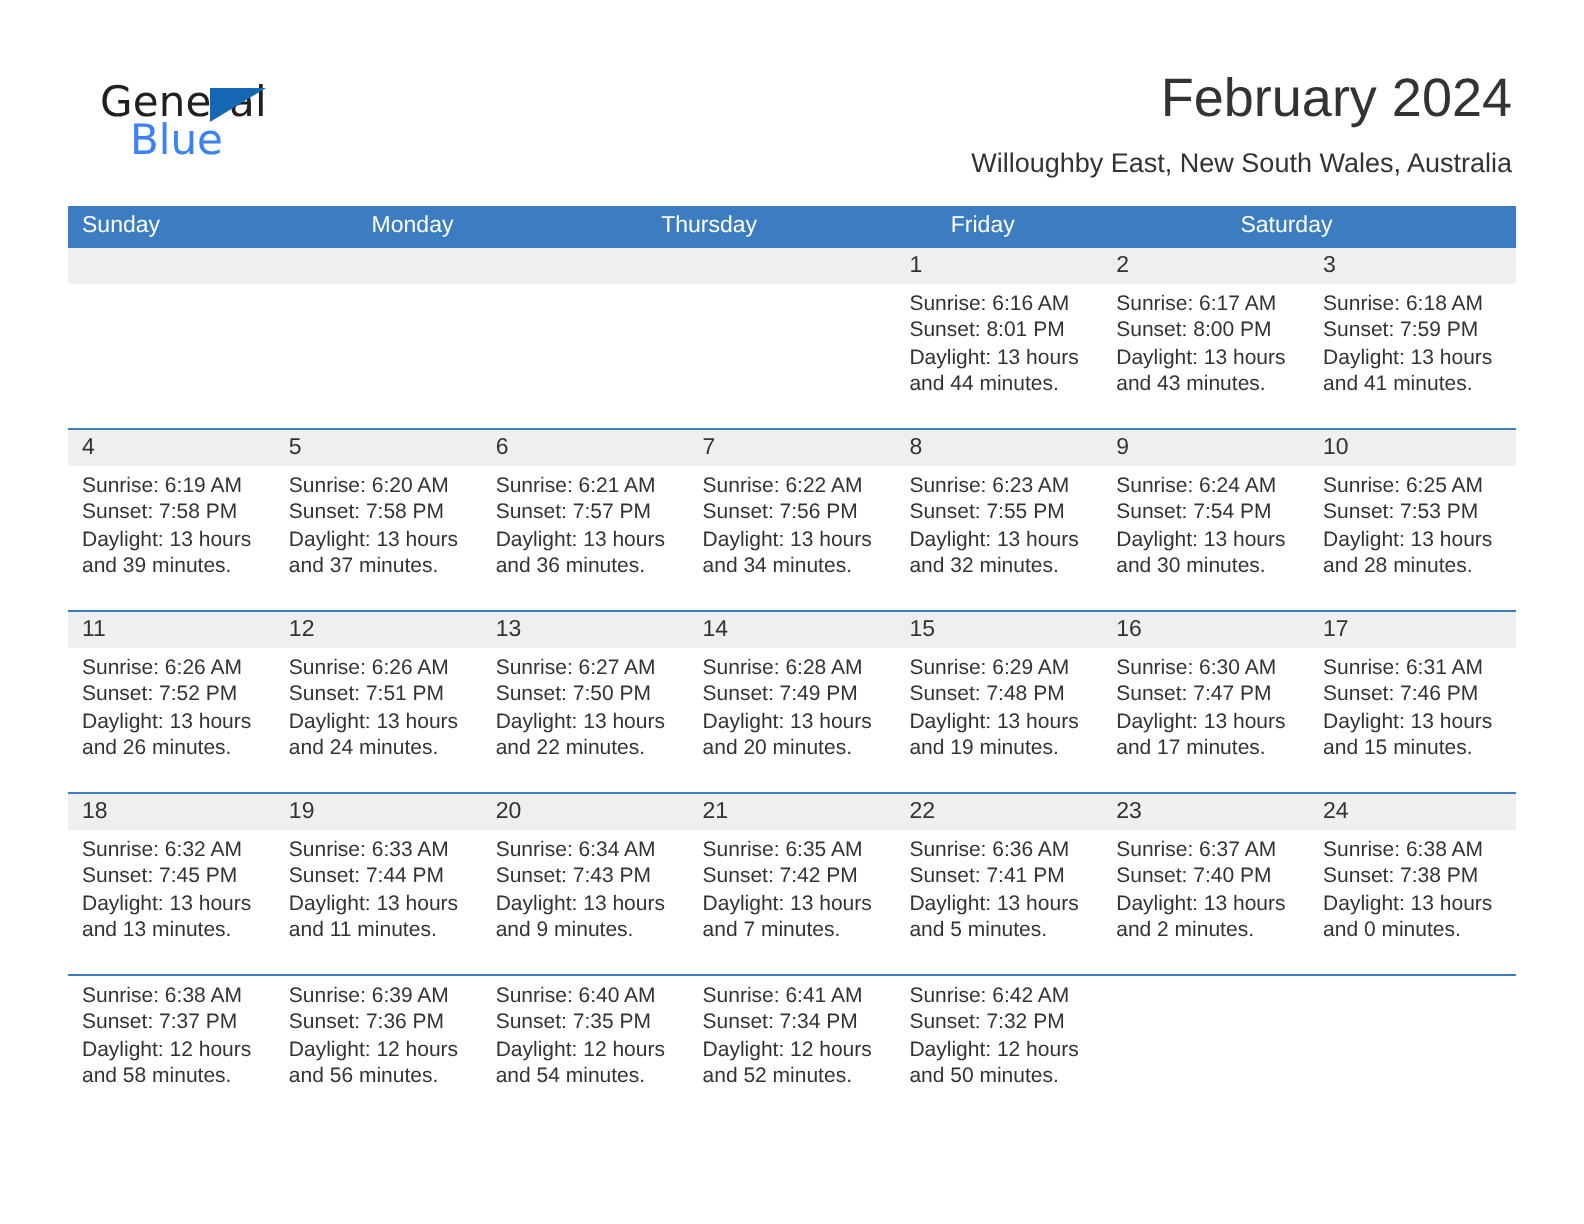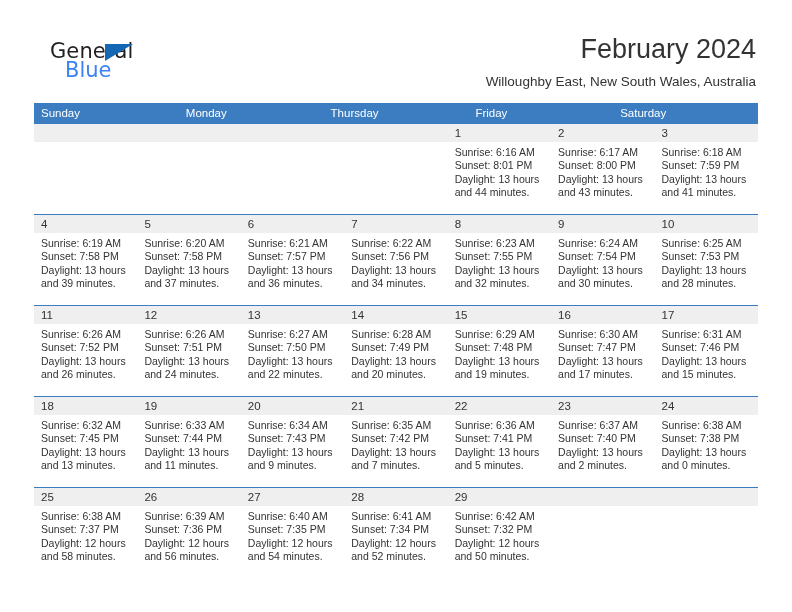--- a/index.html
+++ b/index.html
@@ -396,29 +396,20 @@
         <div class="body-cell">
           <span class="ln">Sunrise: 6:38 AM</span>
           <span class="ln">Sunset: 7:38 PM</span>
           <span class="ln">Daylight: 13 hours</span>
           <span class="ln">and 0 minutes.</span>
         </div>
       </div>
     </div>
 
     <div class="week-row">
-      <div class="num-band">
-        <div class="num-cell">25</div>
-        <div class="num-cell">26</div>
-        <div class="num-cell">27</div>
-        <div class="num-cell">28</div>
-        <div class="num-cell">29</div>
-        <div class="num-cell"></div>
-        <div class="num-cell"></div>
-      </div>
       <div class="body-band">
         <div class="body-cell">
           <span class="ln">Sunrise: 6:38 AM</span>
           <span class="ln">Sunset: 7:37 PM</span>
           <span class="ln">Daylight: 12 hours</span>
           <span class="ln">and 58 minutes.</span>
         </div>
         <div class="body-cell">
           <span class="ln">Sunrise: 6:39 AM</span>
           <span class="ln">Sunset: 7:36 PM</span>

